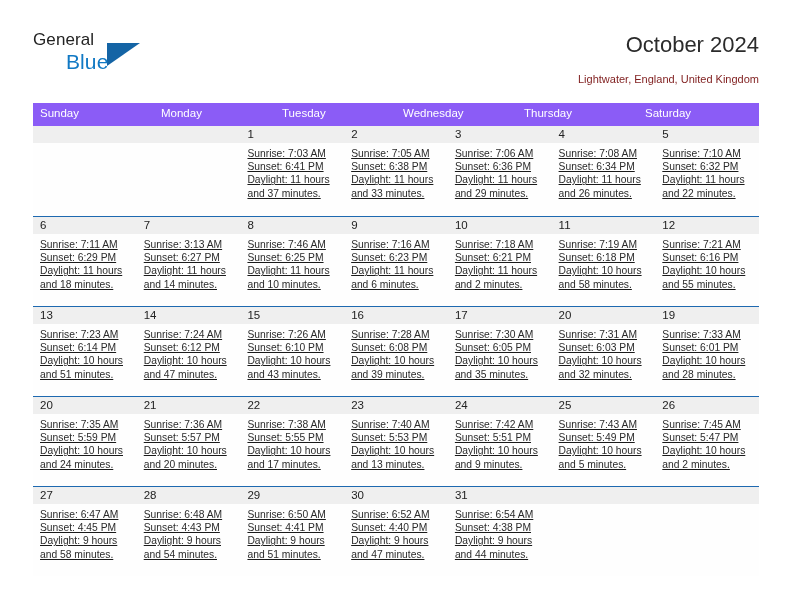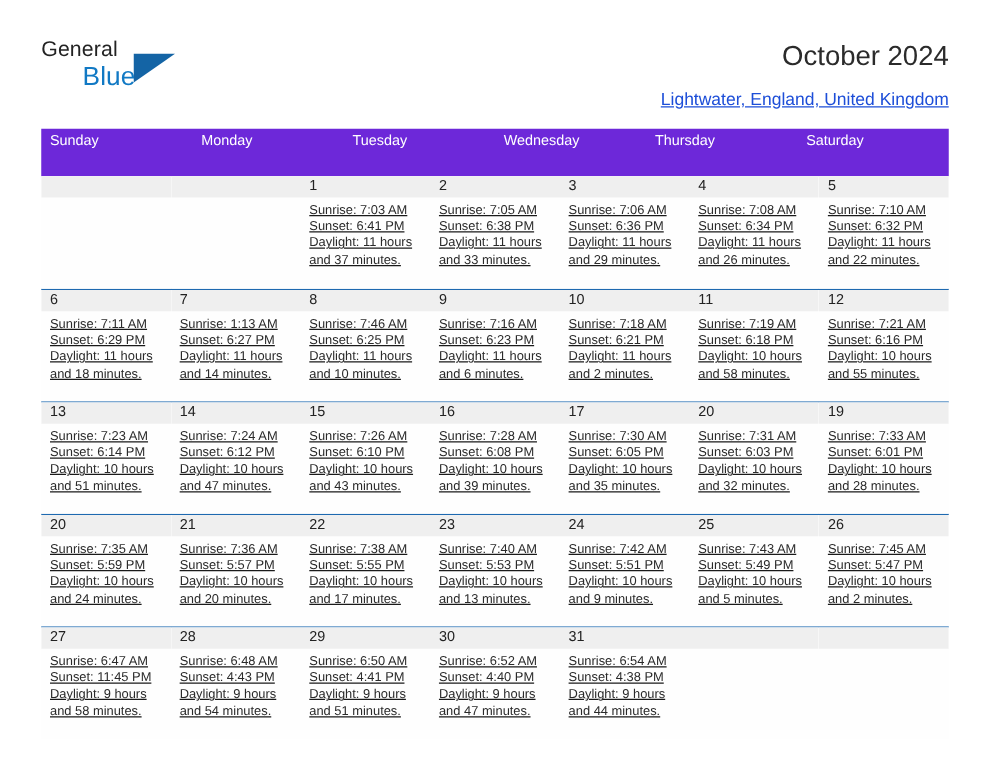--- a/index.html
+++ b/index.html
@@ -74,40 +74,39 @@
     text-align: right;
   }
   .cal-title {
     font-size: 22px;
     line-height: 38px;
     color: #2b2b2b;
     font-weight: normal;
     white-space: nowrap;
   }
   .cal-sub {
-    font-size: 14px;
+    font-size: 11px;
     line-height: 22px;
-    color: #1d4ed8;
+    color: #7f1d1d;
     margin-top: 4px;
     white-space: nowrap;
-    text-decoration: underline;
   }
 
   
   .calendar {
     position: absolute;
     left: 33px;
     top: 103px;
     width: 726px;
   }
 
   .dow-row {
     display: flex;
-    background: #6d28d9;
-    height: 38px;
+    background: #8b5cf6;
+    height: 23px;
   }
   .dow-cell {
     flex: 1 1 0;
     color: #ffffff;
     font-size: 11.5px;
     line-height: 21px;
     padding-left: 7px;
     box-sizing: border-box;
     white-space: nowrap;
     overflow: hidden;
@@ -263,21 +262,21 @@
               <div class="day-line">Sunset: 6:29 PM</div>
               <div class="day-line">Daylight: 11 hours</div>
               <div class="day-line">and 18 minutes.</div>
             </div>
           </div>
           <div class="day">
             <div class="day-num-band">
               <div class="day-num">7</div>
             </div>
             <div class="day-body">
-              <div class="day-line">Sunrise: 1:13 AM</div>
+              <div class="day-line">Sunrise: 3:13 AM</div>
               <div class="day-line">Sunset: 6:27 PM</div>
               <div class="day-line">Daylight: 11 hours</div>
               <div class="day-line">and 14 minutes.</div>
             </div>
           </div>
           <div class="day">
             <div class="day-num-band">
               <div class="day-num">8</div>
             </div>
             <div class="day-body">
@@ -490,21 +489,21 @@
             </div>
           </div>
         </div>
         <div class="week">
           <div class="day">
             <div class="day-num-band">
               <div class="day-num">27</div>
             </div>
             <div class="day-body">
               <div class="day-line">Sunrise: 6:47 AM</div>
-              <div class="day-line">Sunset: 11:45 PM</div>
+              <div class="day-line">Sunset: 4:45 PM</div>
               <div class="day-line">Daylight: 9 hours</div>
               <div class="day-line">and 58 minutes.</div>
             </div>
           </div>
           <div class="day">
             <div class="day-num-band">
               <div class="day-num">28</div>
             </div>
             <div class="day-body">
               <div class="day-line">Sunrise: 6:48 AM</div>

